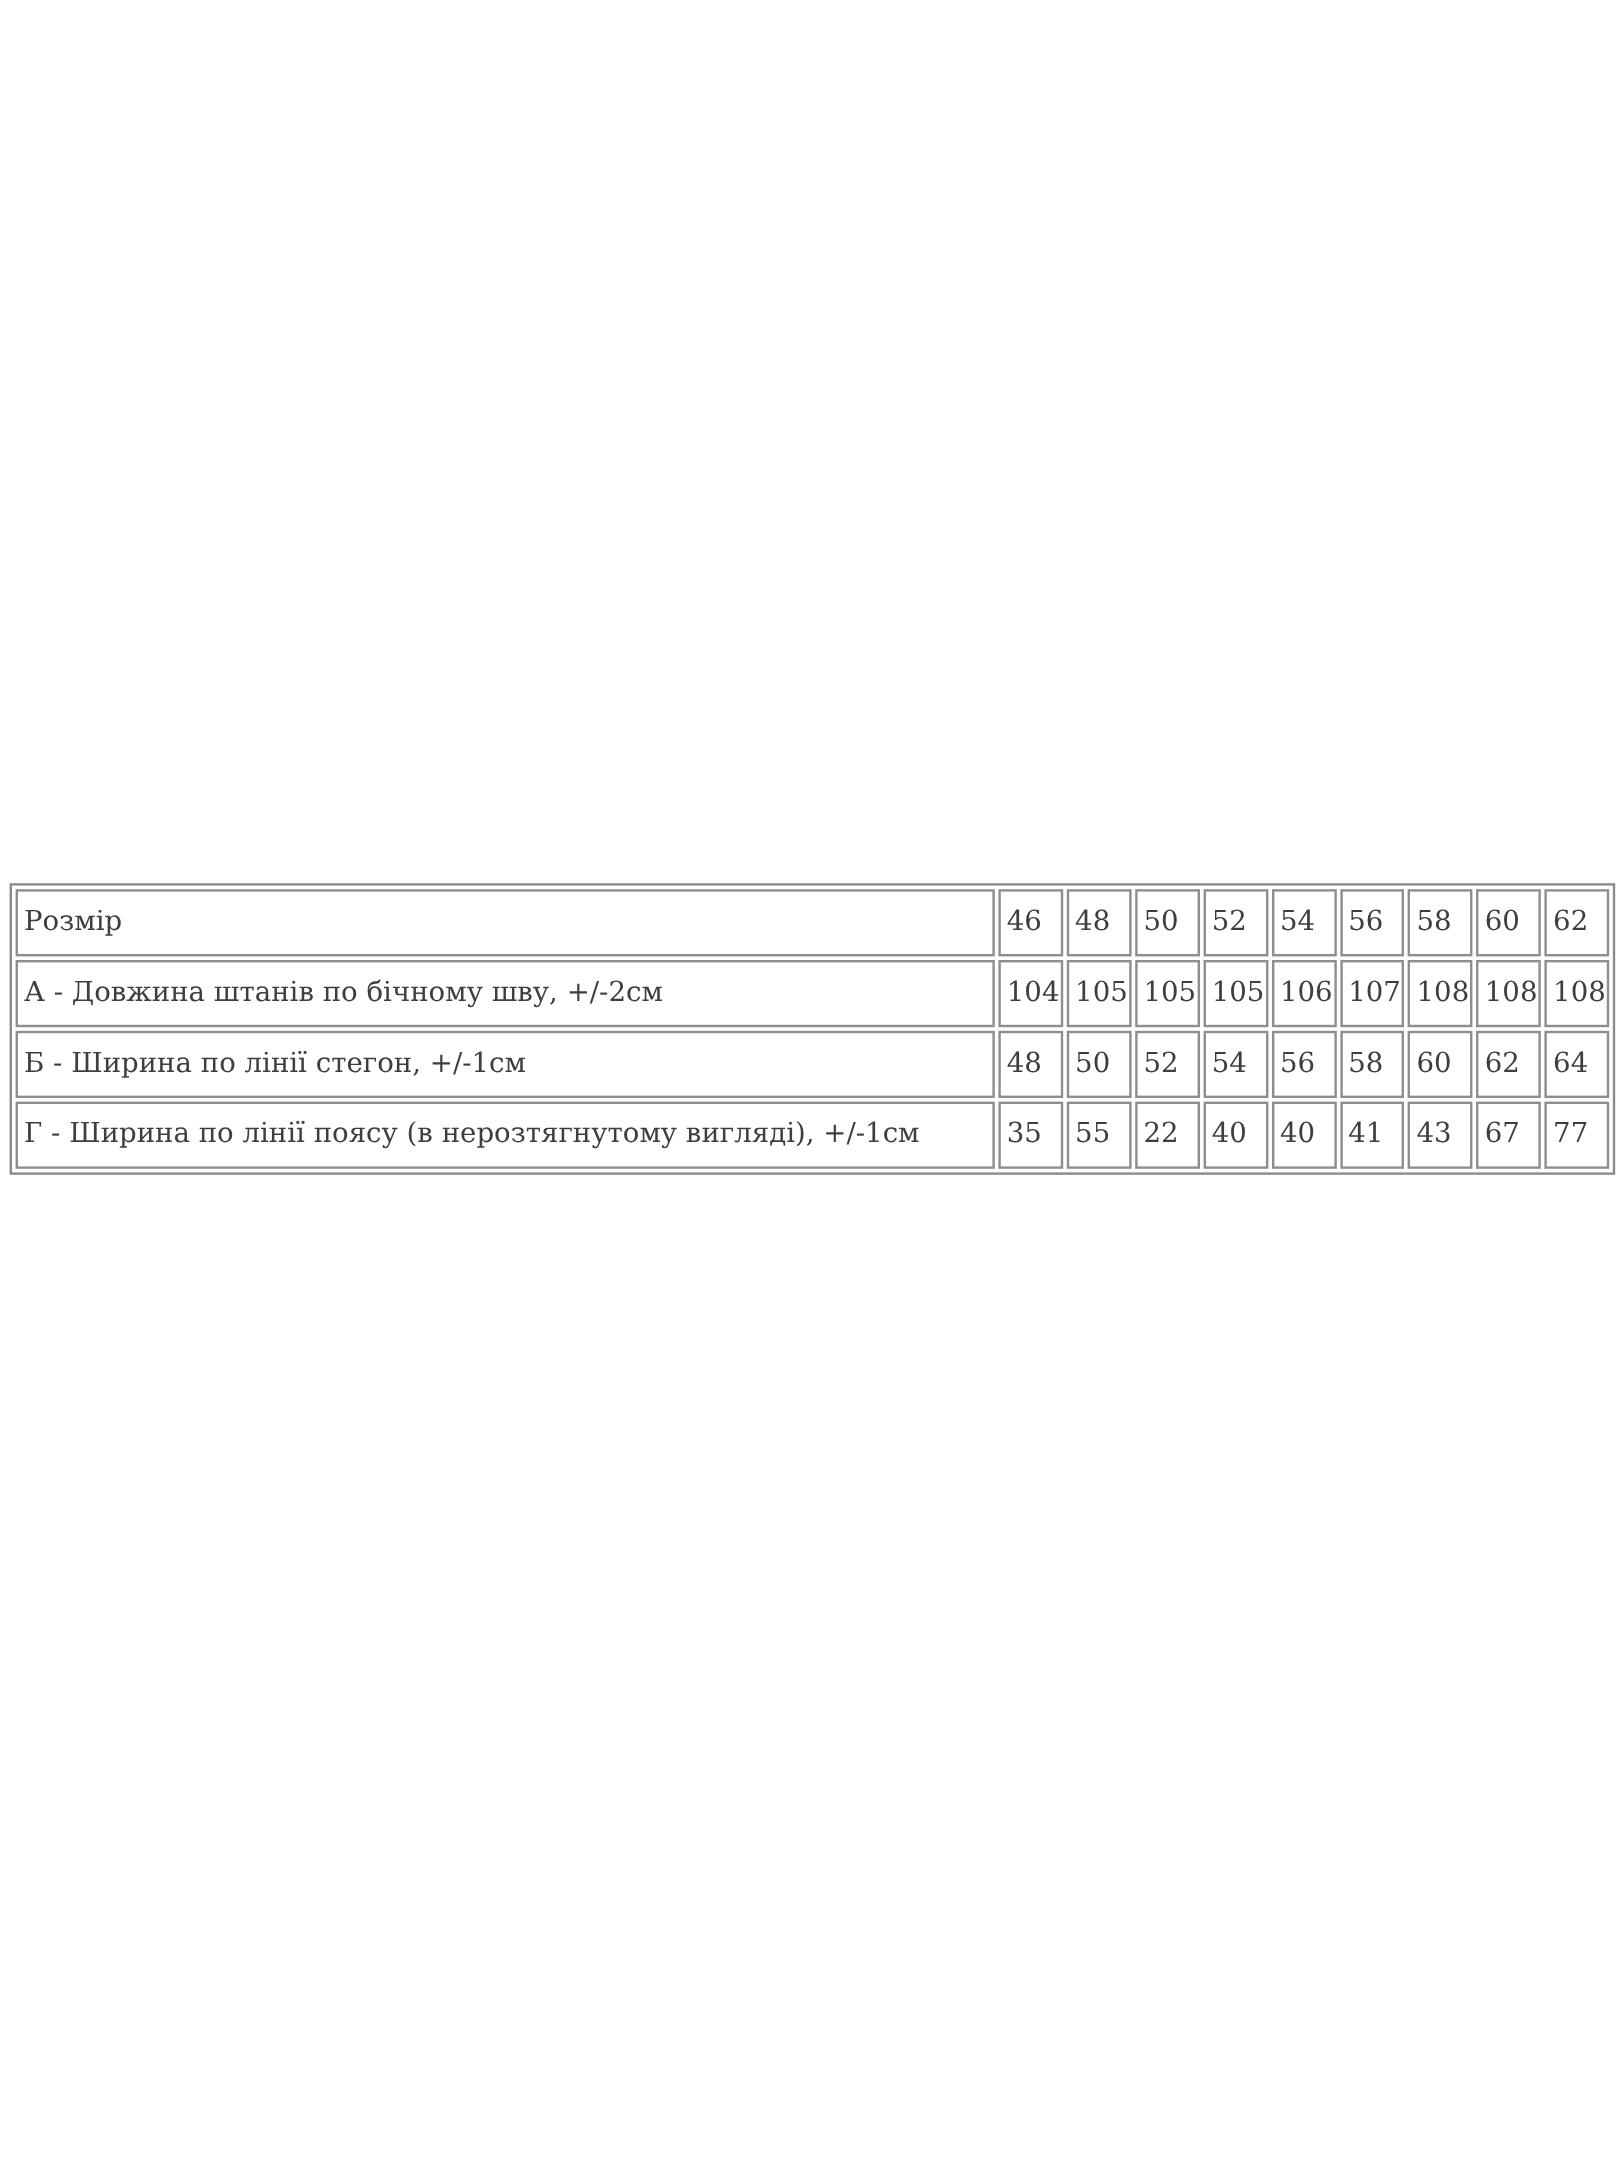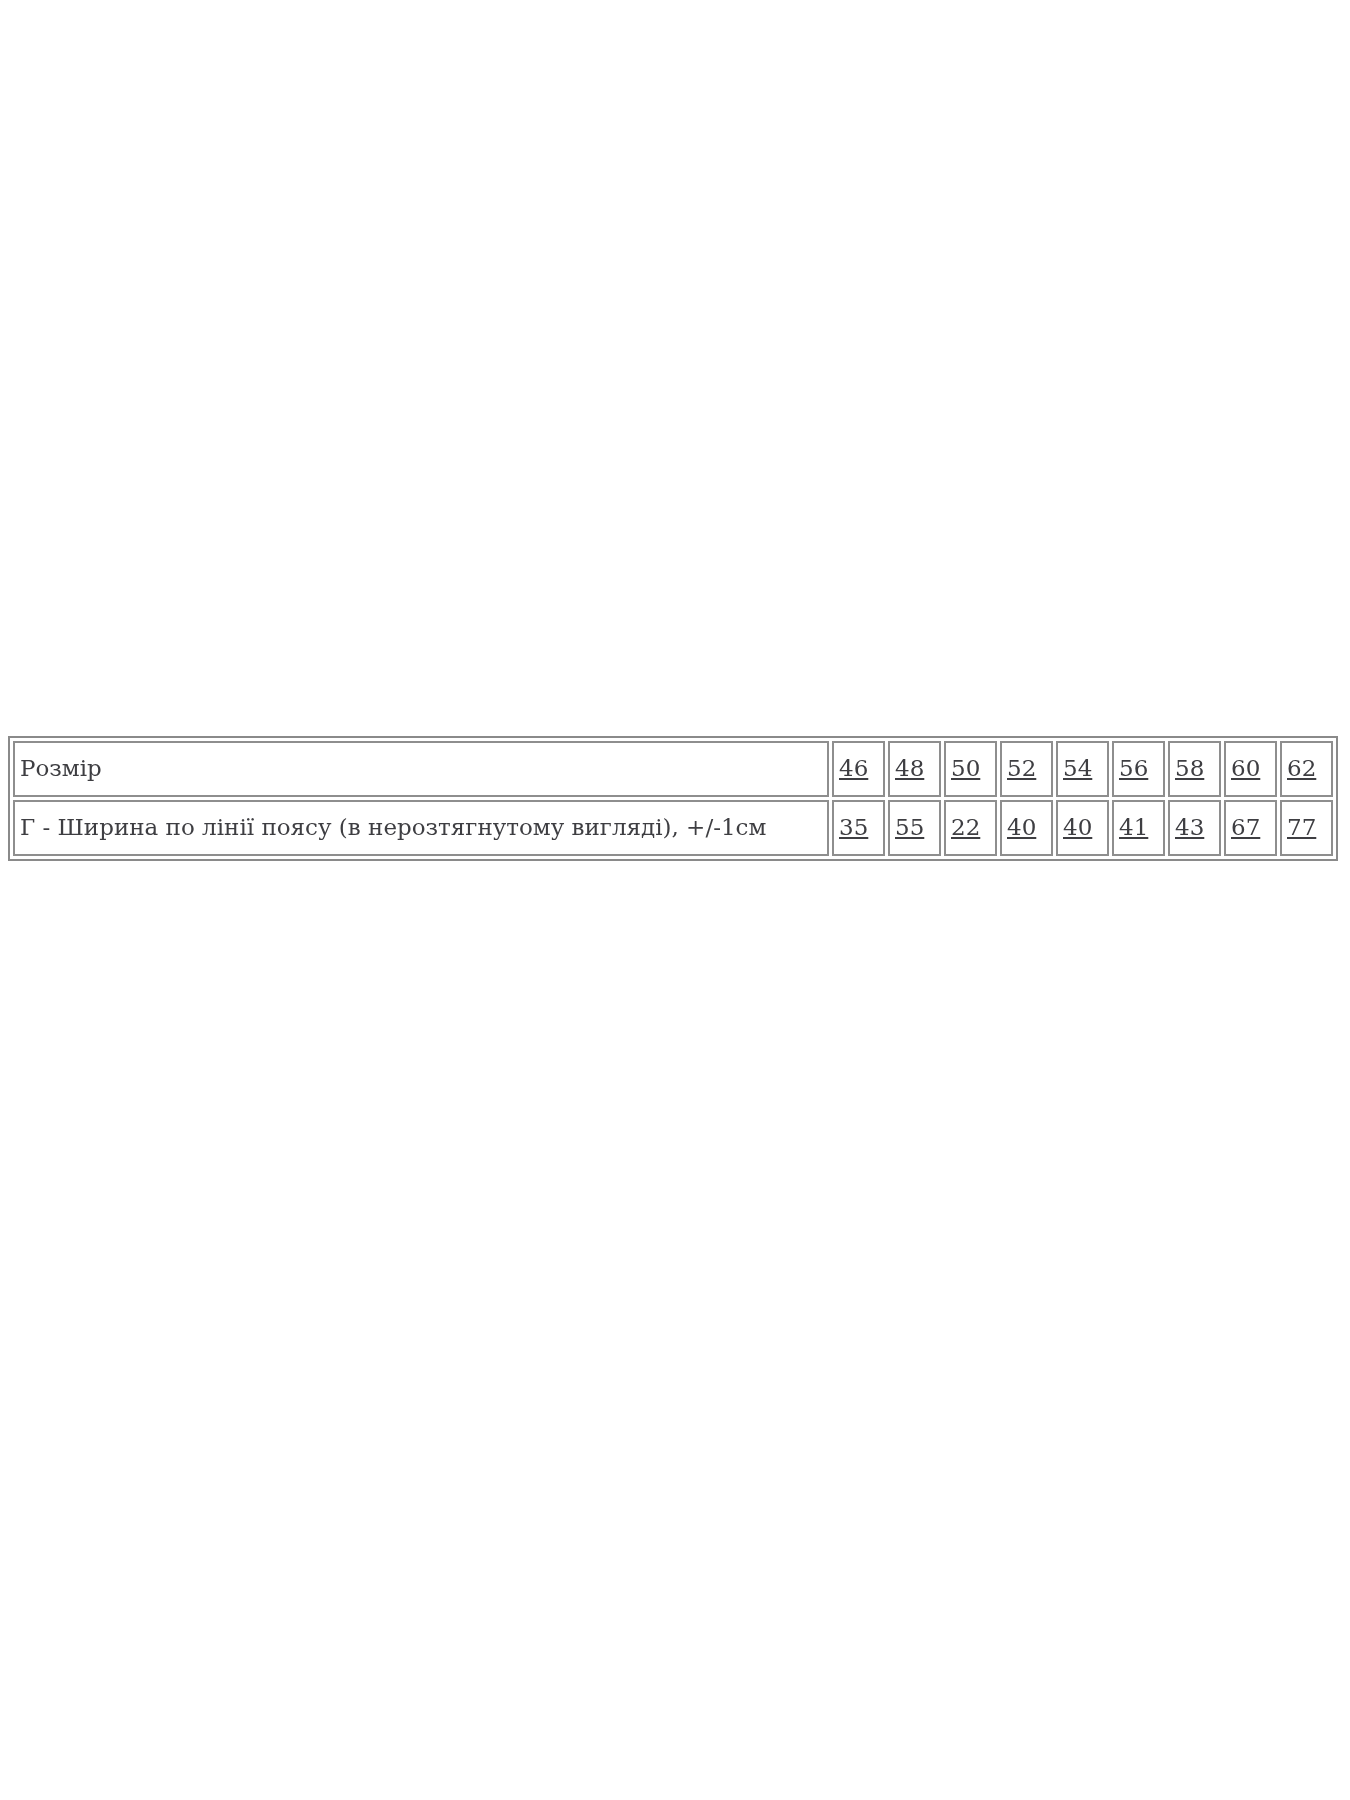--- a/index.html
+++ b/index.html
@@ -37,21 +37,20 @@
     line-height: 1.1;
   }
   td.label-cell {
     width: 816px;
     padding: 0 4px 0 5px;
   }
   td.num-cell {
     width: 53px;
     padding: 0 1px 0 5px;
     text-align: left;
-    text-decoration: underline;
   }
 </style>
 </head>
 <body>
 
 <div class="canvas">
   <table class="size-table">
     <tbody>
         <tr>
           <td class="label-cell">Розмір</td>
@@ -59,20 +58,44 @@
           <td class="num-cell">48</td>
           <td class="num-cell">50</td>
           <td class="num-cell">52</td>
           <td class="num-cell">54</td>
           <td class="num-cell">56</td>
           <td class="num-cell">58</td>
           <td class="num-cell">60</td>
           <td class="num-cell">62</td>
         </tr>
         <tr>
+          <td class="label-cell">А - Довжина штанів по бічному шву, +/-2см</td>
+          <td class="num-cell">104</td>
+          <td class="num-cell">105</td>
+          <td class="num-cell">105</td>
+          <td class="num-cell">105</td>
+          <td class="num-cell">106</td>
+          <td class="num-cell">107</td>
+          <td class="num-cell">108</td>
+          <td class="num-cell">108</td>
+          <td class="num-cell">108</td>
+        </tr>
+        <tr>
+          <td class="label-cell">Б - Ширина по лінії стегон, +/-1см</td>
+          <td class="num-cell">48</td>
+          <td class="num-cell">50</td>
+          <td class="num-cell">52</td>
+          <td class="num-cell">54</td>
+          <td class="num-cell">56</td>
+          <td class="num-cell">58</td>
+          <td class="num-cell">60</td>
+          <td class="num-cell">62</td>
+          <td class="num-cell">64</td>
+        </tr>
+        <tr>
           <td class="label-cell">Г - Ширина по лінії поясу (в нерозтягнутому вигляді), +/-1см</td>
           <td class="num-cell">35</td>
           <td class="num-cell">55</td>
           <td class="num-cell">22</td>
           <td class="num-cell">40</td>
           <td class="num-cell">40</td>
           <td class="num-cell">41</td>
           <td class="num-cell">43</td>
           <td class="num-cell">67</td>
           <td class="num-cell">77</td>

